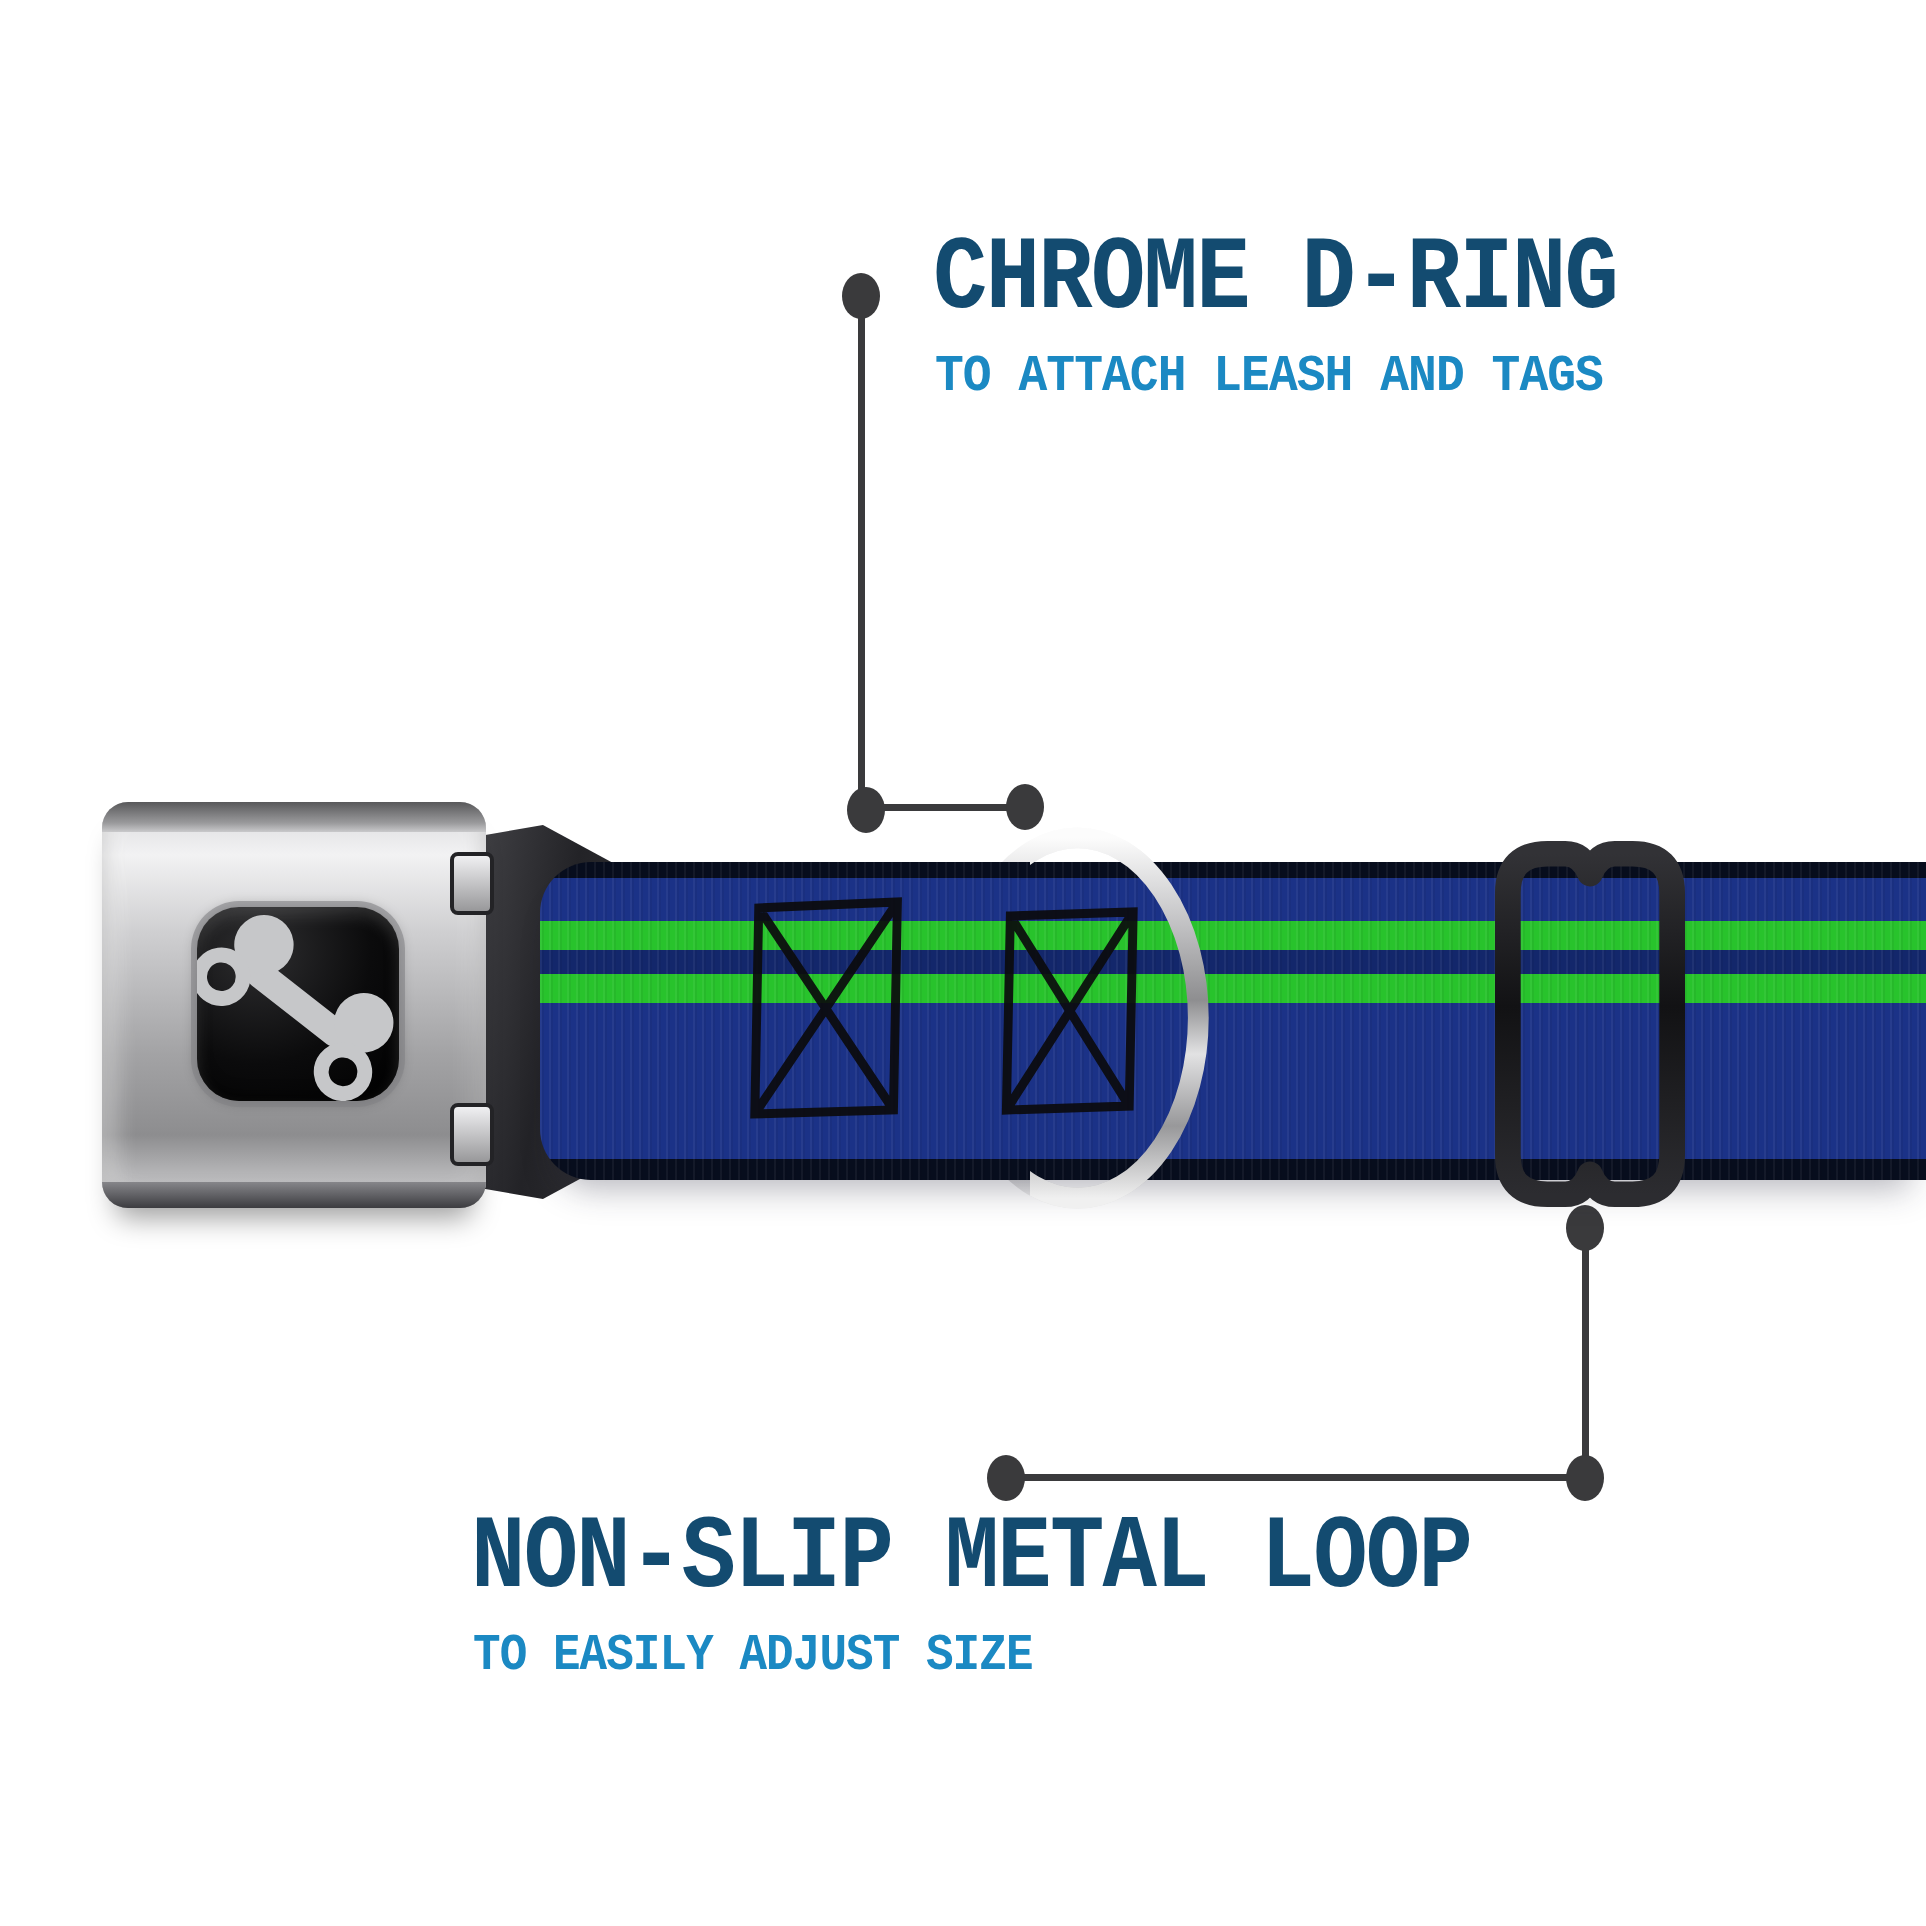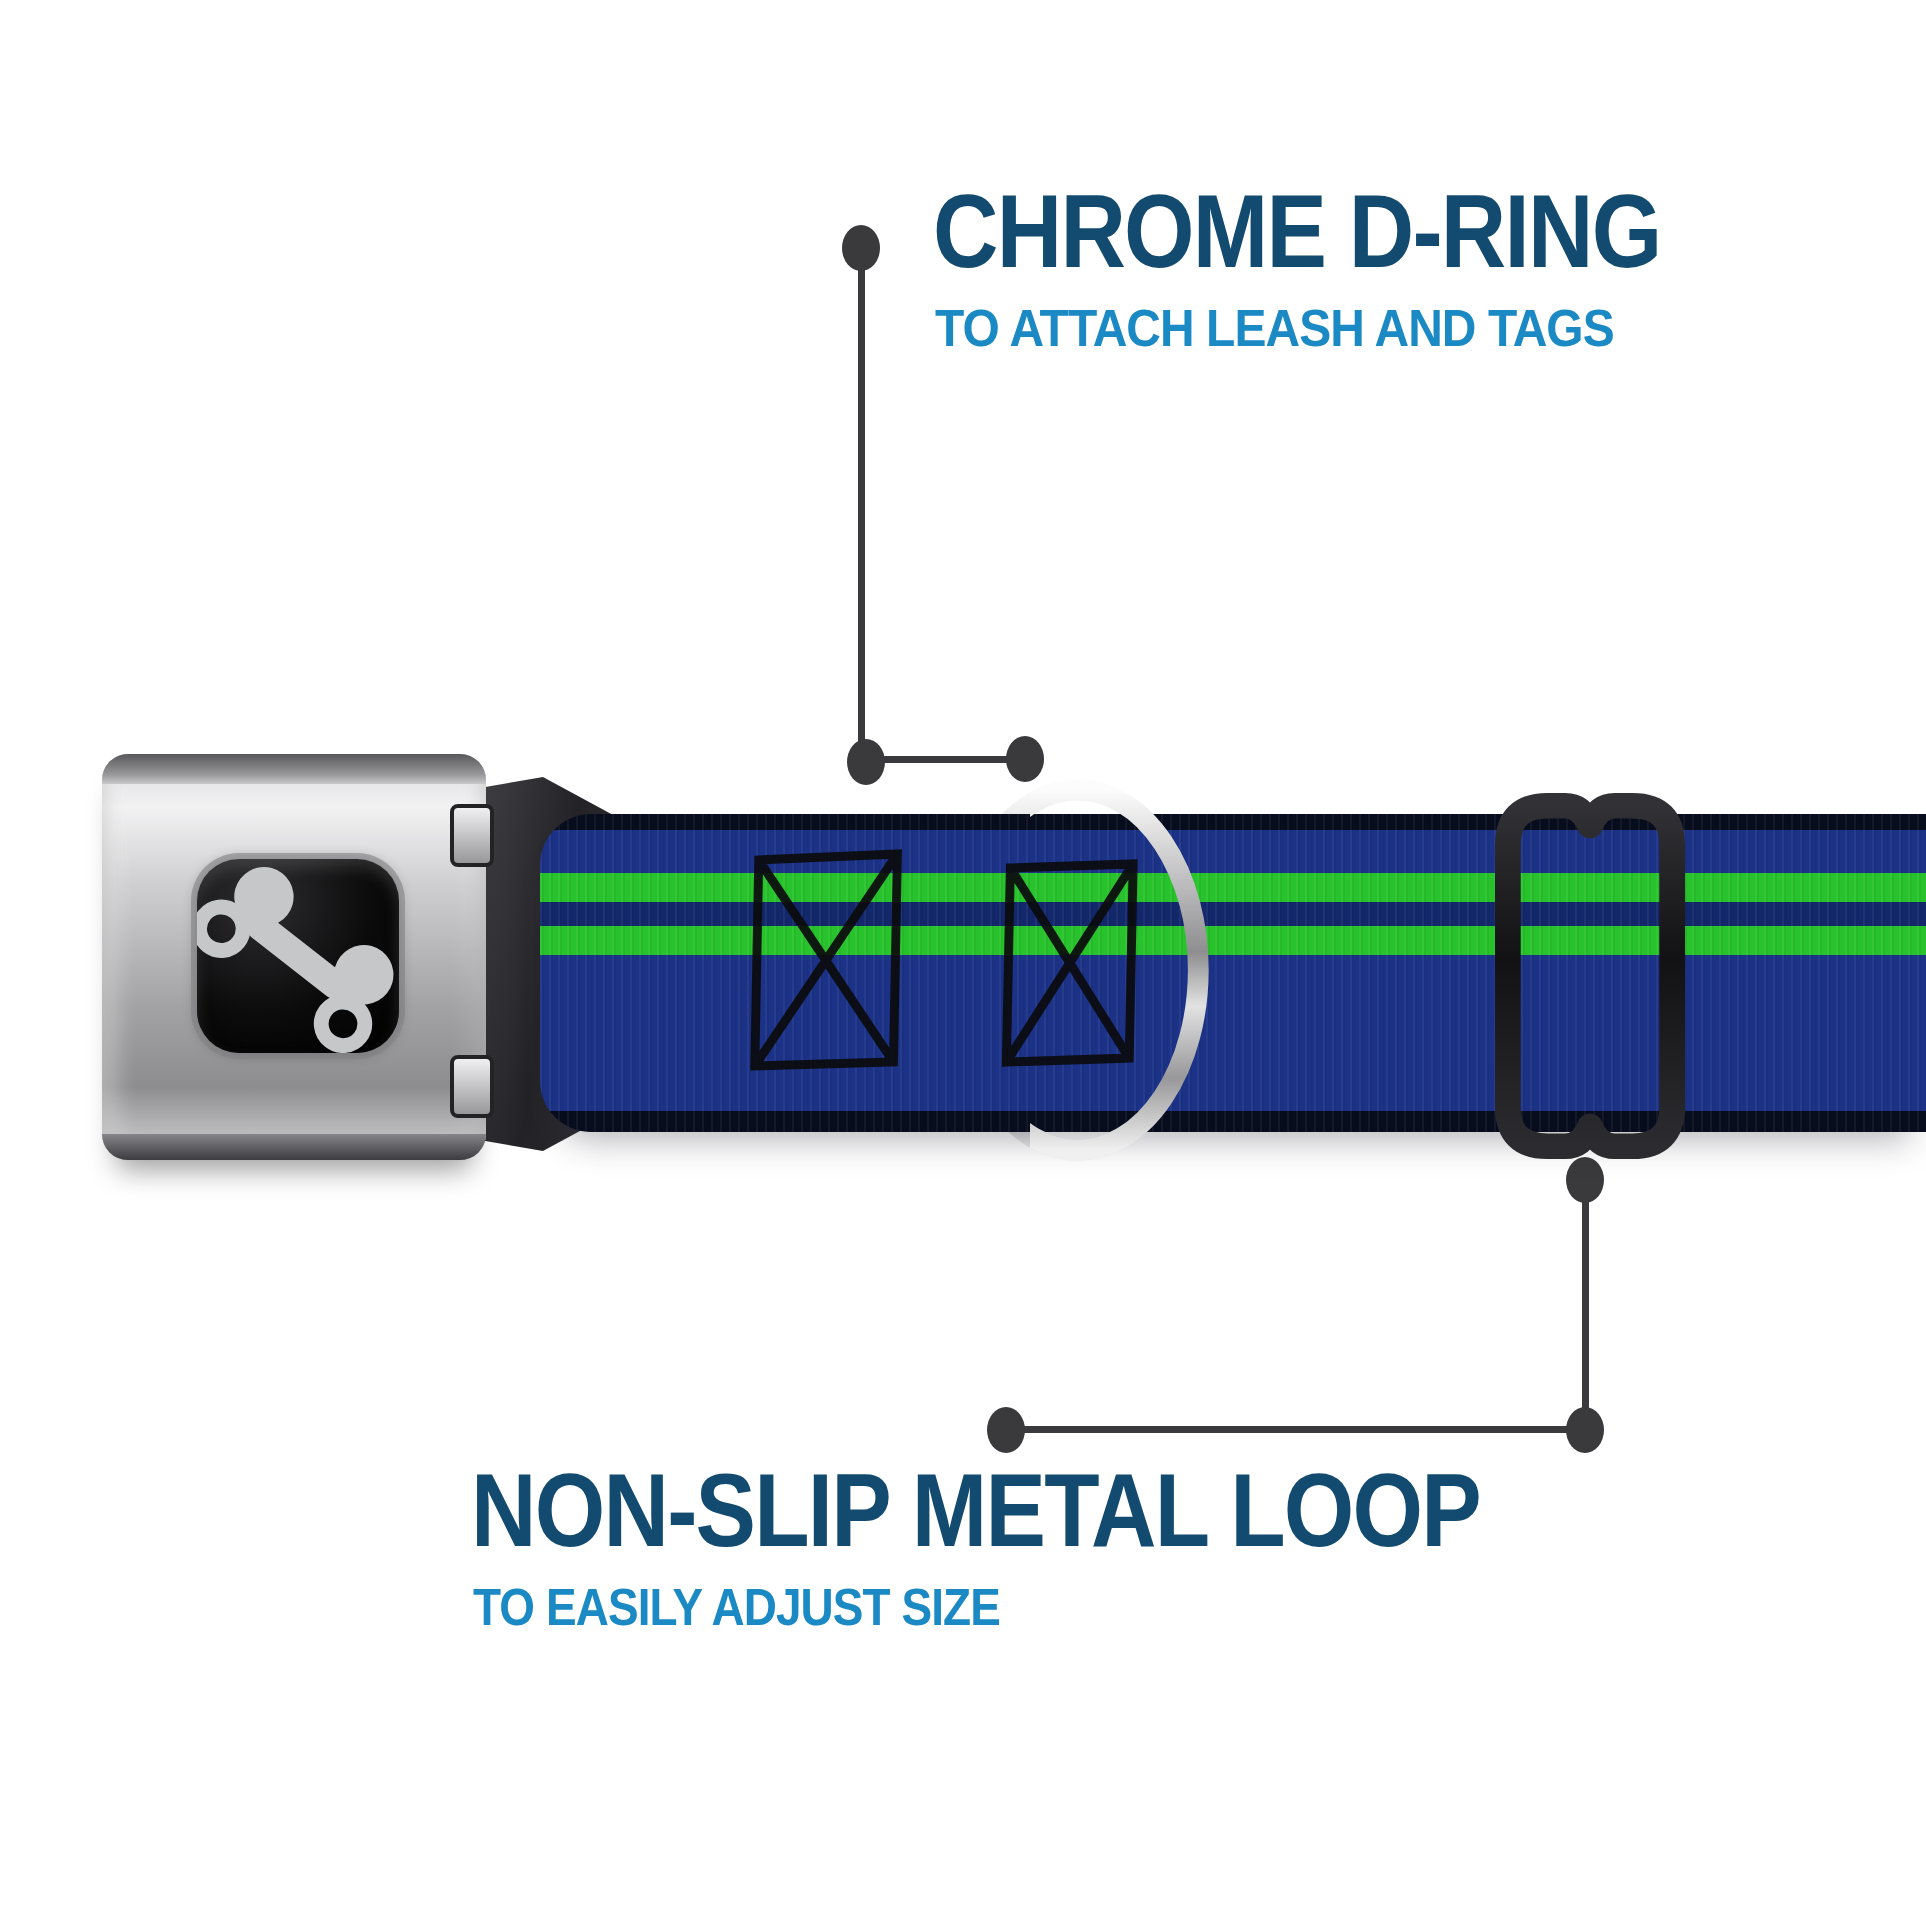--- a/index.html
+++ b/index.html
@@ -1,18 +1,19 @@
 <!DOCTYPE html>
 <html style="--c-heading_blue: #134b70; --c-subheading_blue: #1b89c3; --c-callout_gray: #3a3a3c; --c-webbing_navy: #1b3287; --c-webbing_navy_dark: #13276b; --c-stripe_green: #28c32c; --c-webbing_edge_black: #070d1d; --c-slider_black: #1c1c1f; --c-chrome_light: #f5f5f6; --c-chrome_dark: #8a8a8c; --c-bone_gray: #c6c7c9;"><head>
 <meta charset="utf-8">
 <style>
   html,body{margin:0;padding:0;background:#fff;}
   .stage{
     position:relative;width:1927px;height:1641px;overflow:hidden;background:#ffffff;
-    font-family:Liberation Sans, sans-serif;
+    font-family:Liberation Mono, monospace;
+    margin-top:48px;
   }
   
   .callout-title{
     position:absolute;font-weight:800;font-size:103px;line-height:1;
     color:var(--c-heading_blue,#134b70);letter-spacing:-2px;white-space:nowrap;
     transform:scaleX(.88);transform-origin:left top;
   }
   .callout-sub{
     position:absolute;font-weight:800;font-size:51px;line-height:1;
     color:var(--c-subheading_blue,#1b89c3);letter-spacing:-1px;white-space:nowrap;

